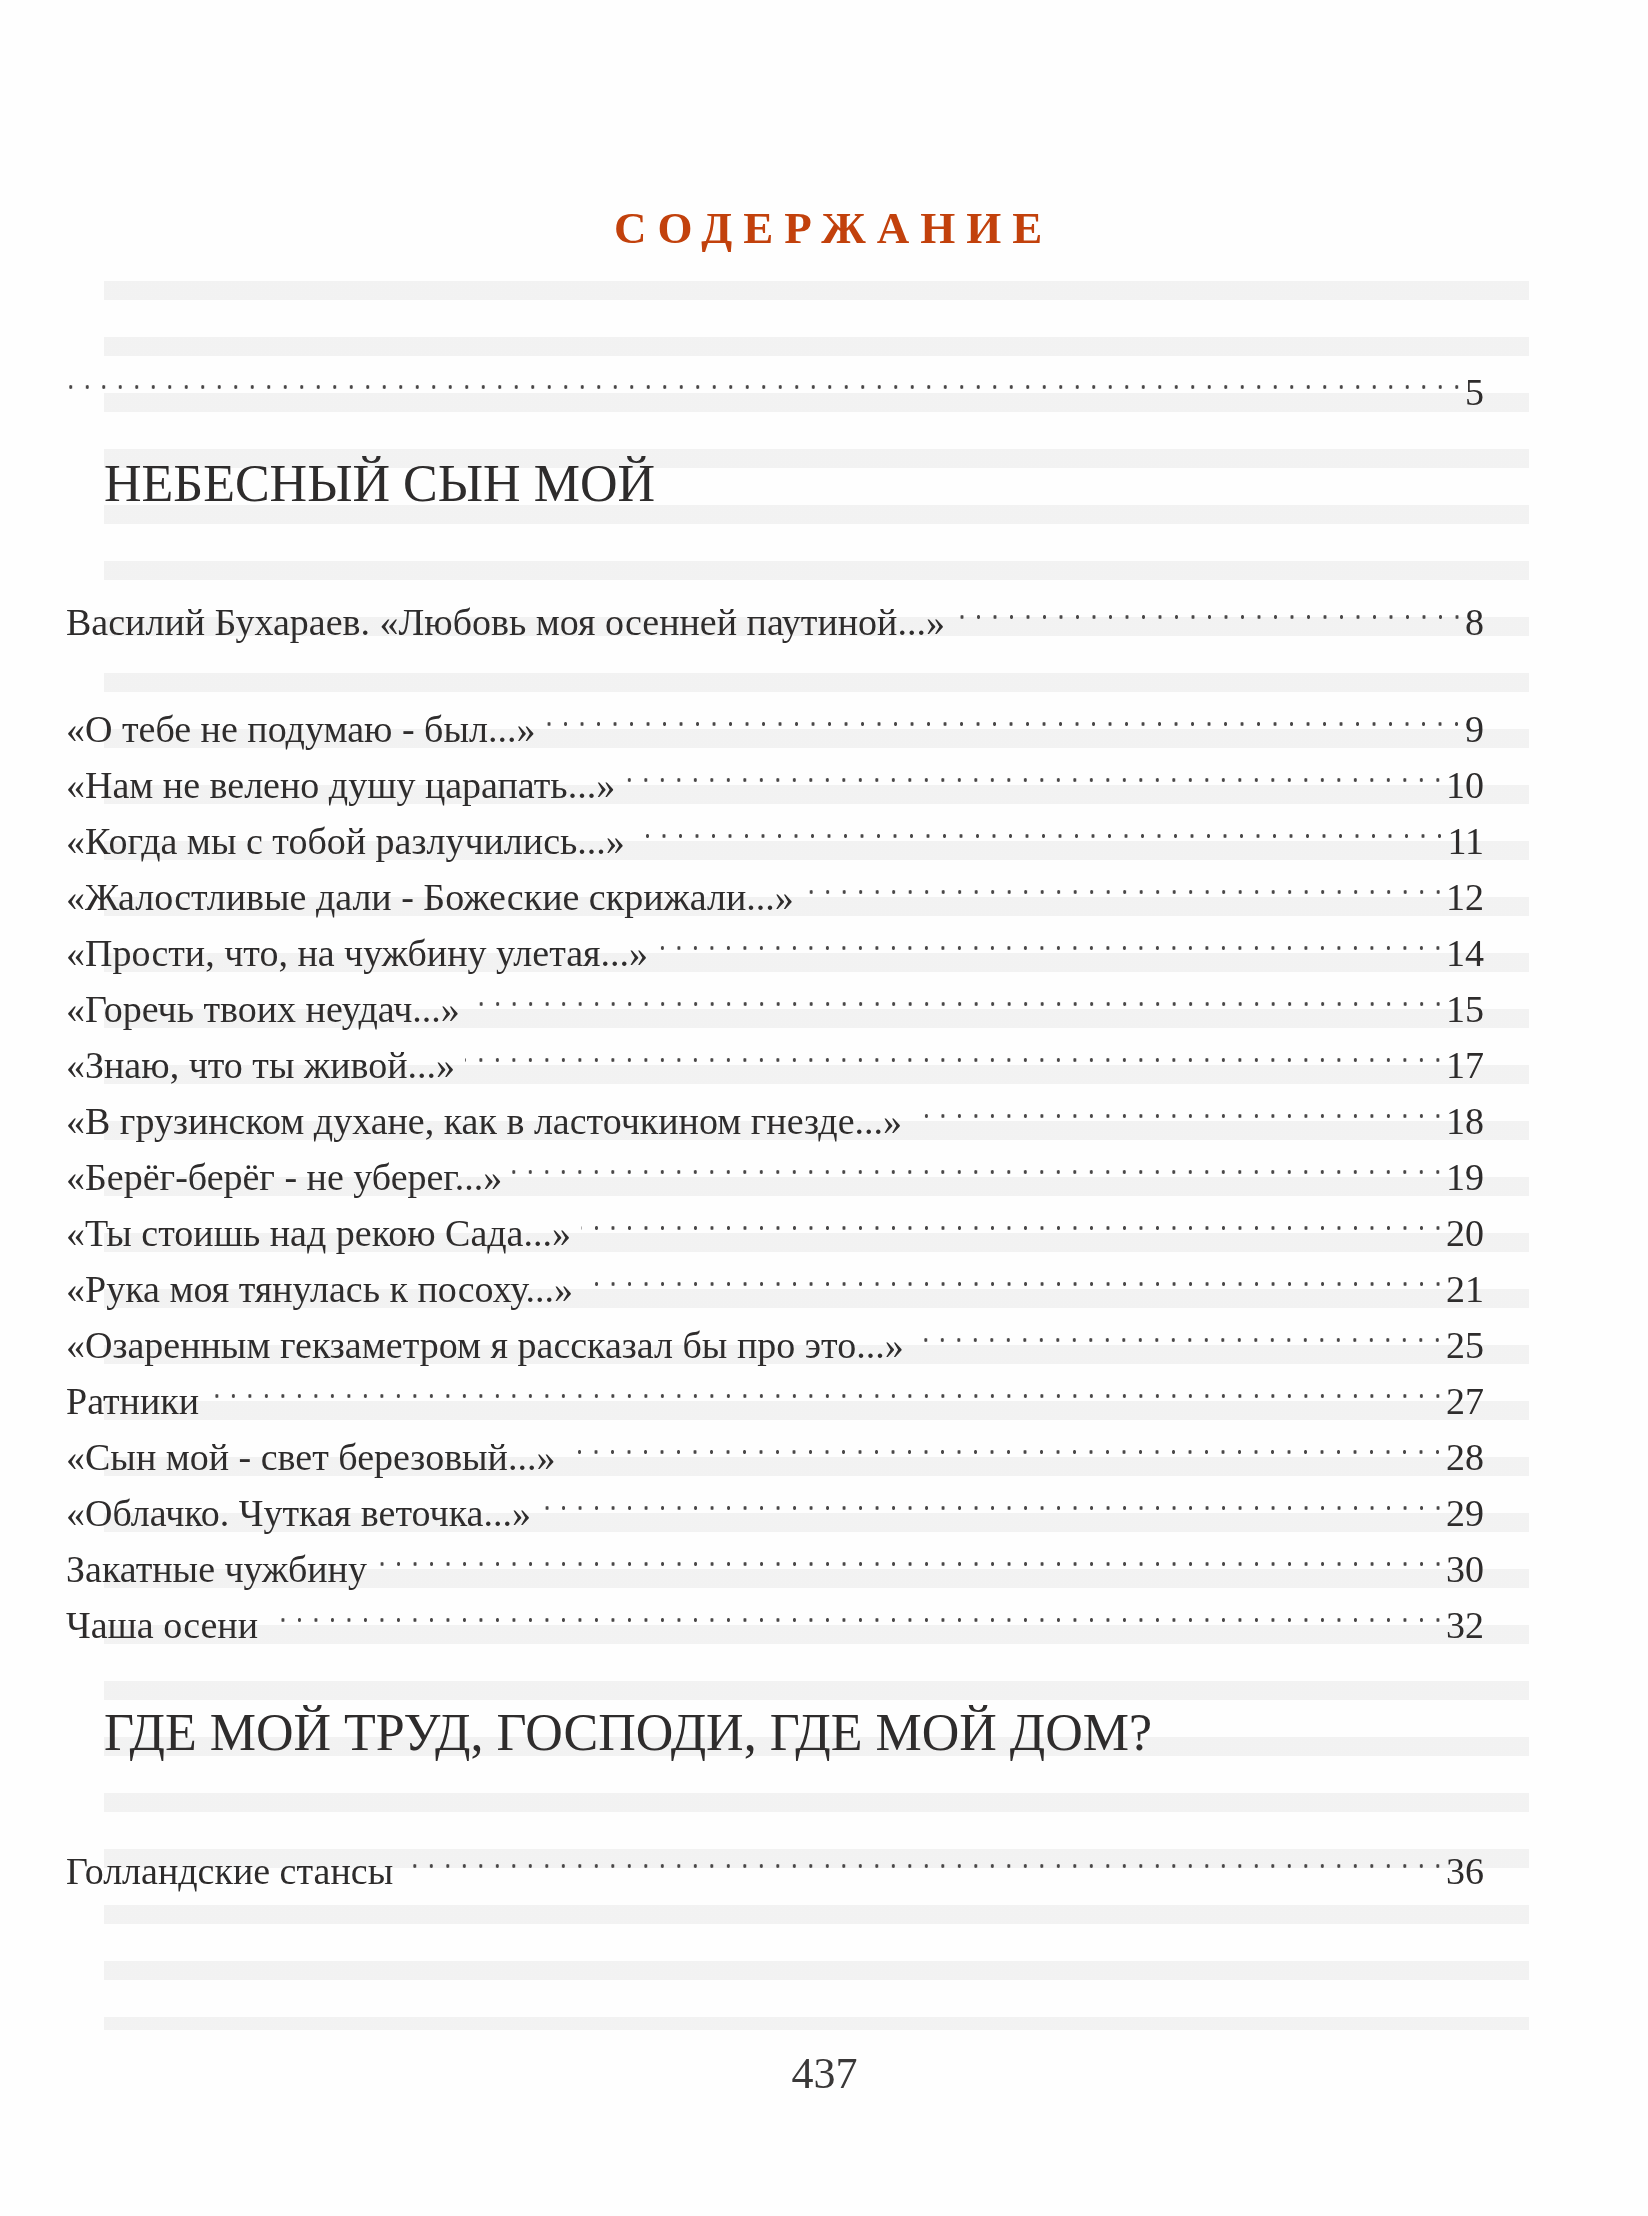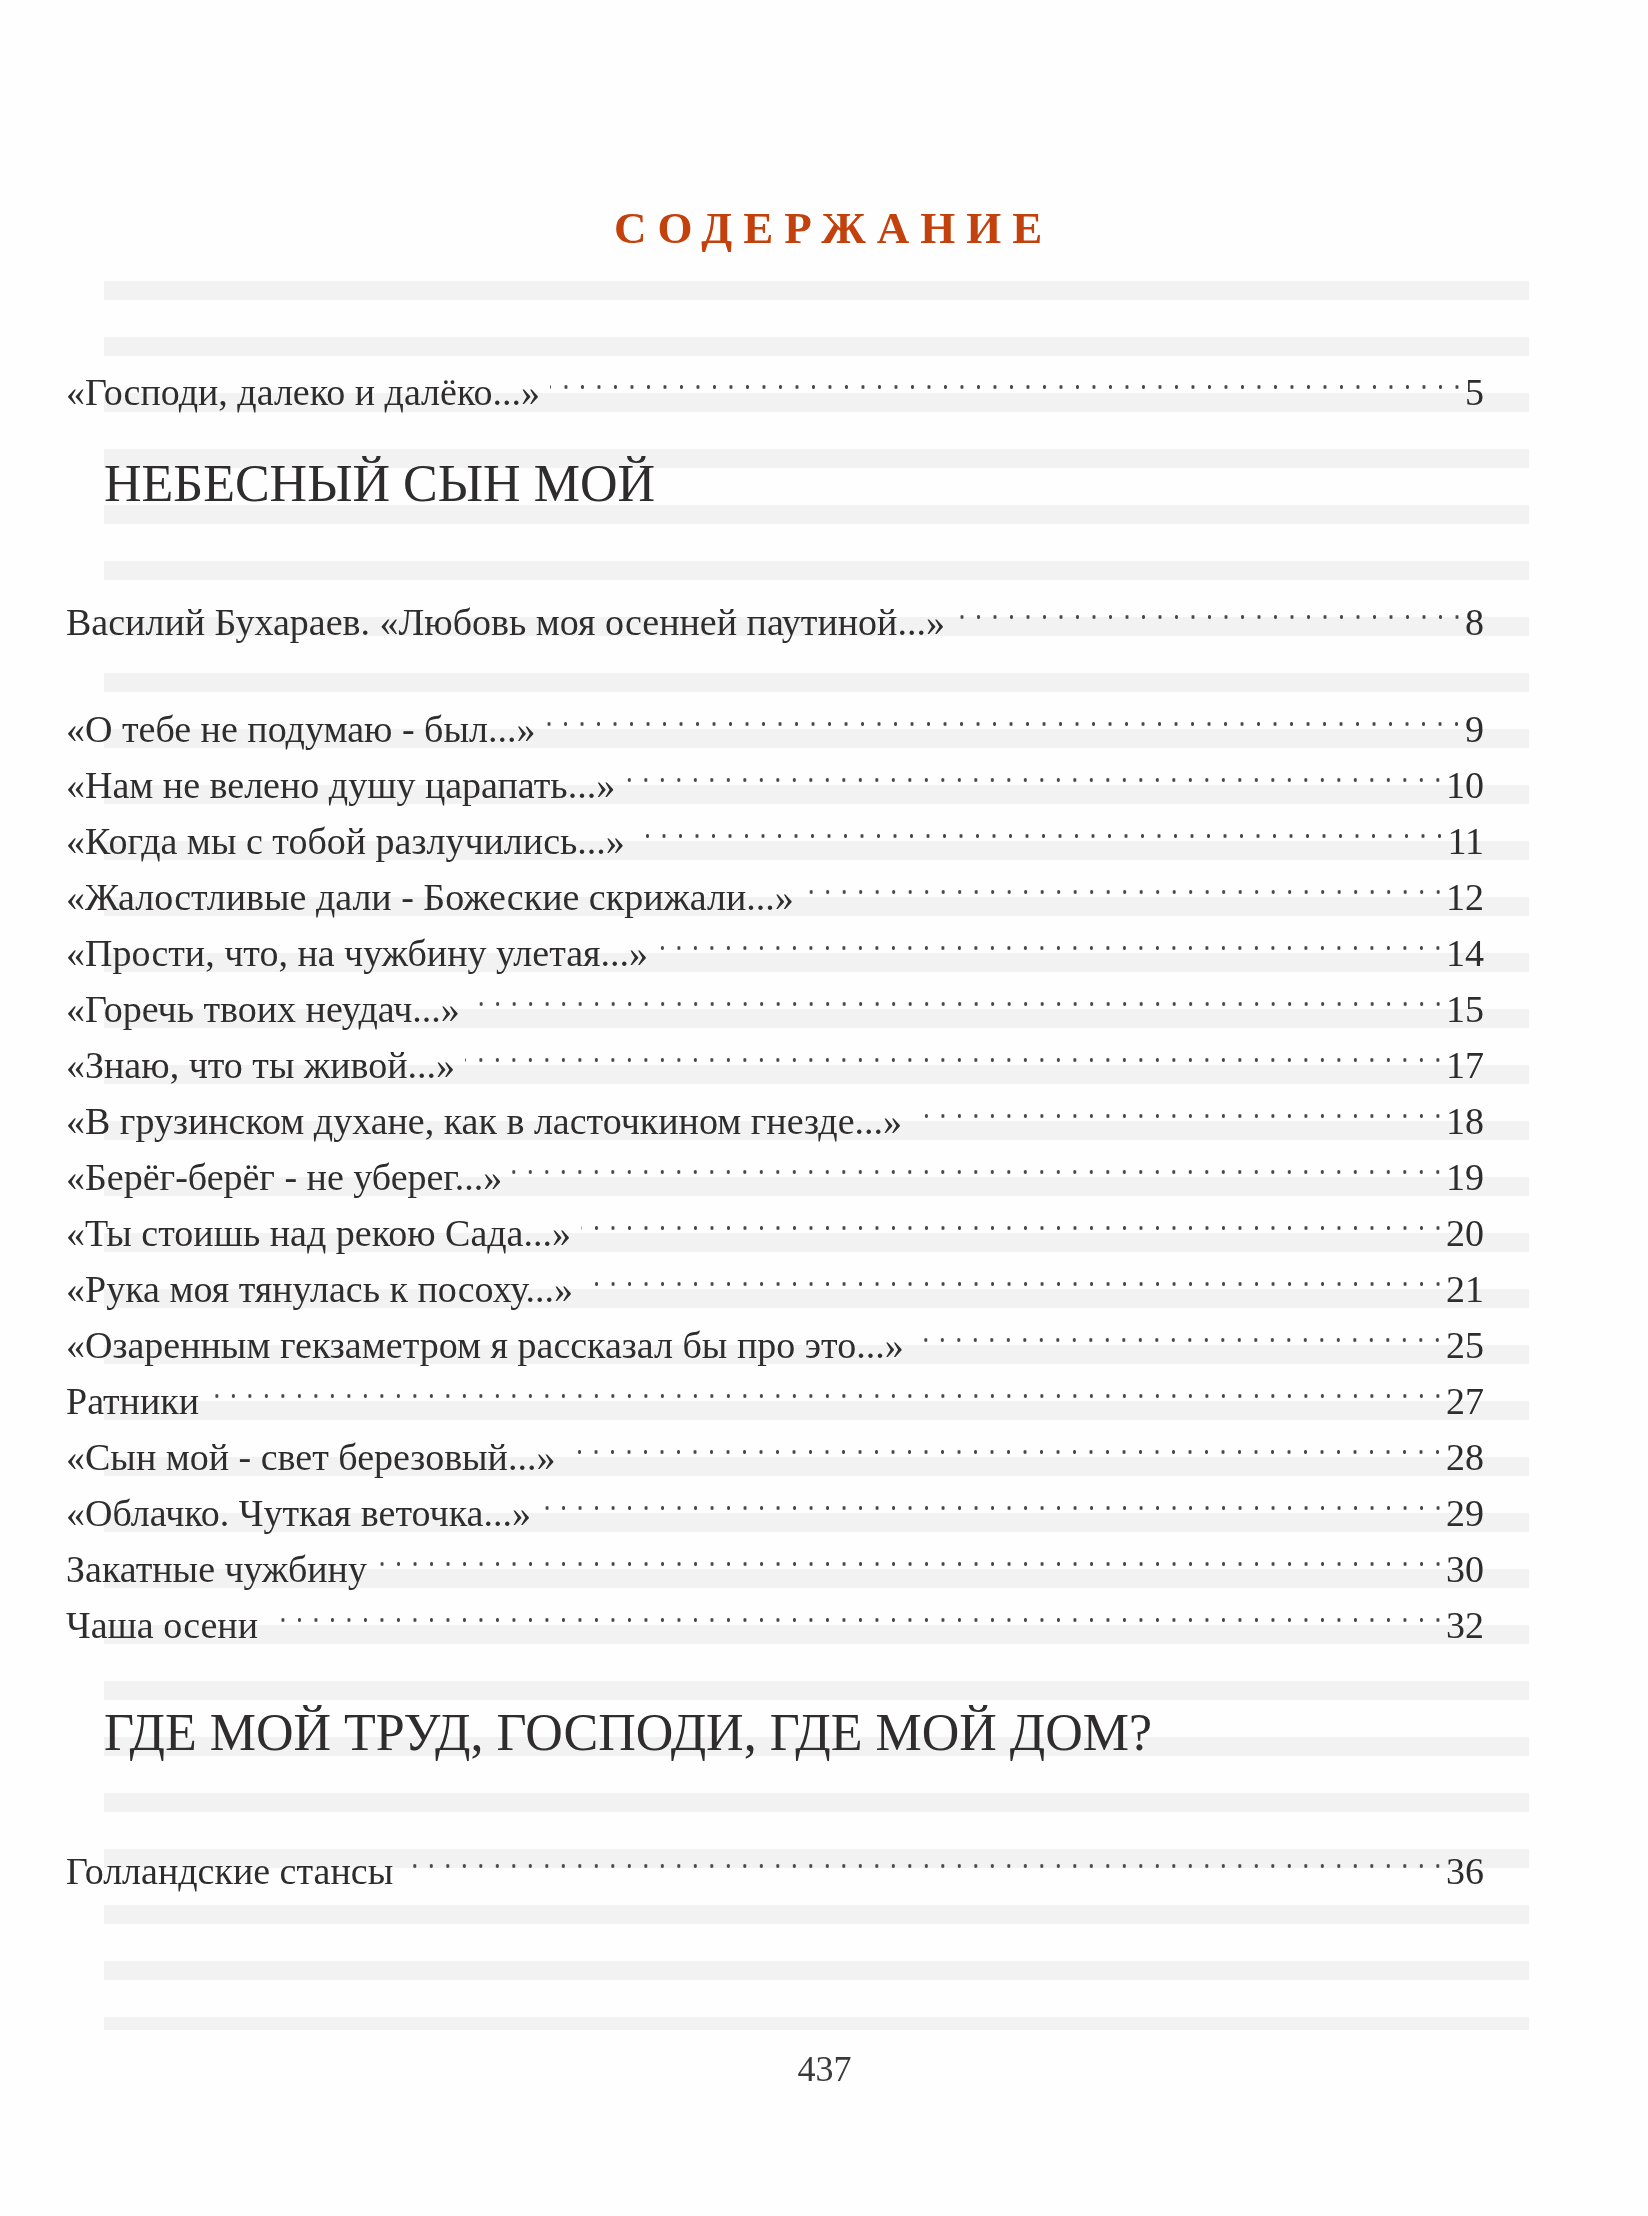--- a/index.html
+++ b/index.html
@@ -97,36 +97,35 @@
     letter-spacing: 0px;
     margin-left: 38px;
   }
   .gap-m { height: 51px; }
   .gap-l { height: 67px; }
   .folio {
     position: absolute;
     left: 0; width: 1649px;
     top: 2048px;
     text-align: center;
-    font-size: 36px;
+    font-size: 44px;
     color: #3a3838;
   }
 </style>
 </head>
 <body>
 
 <div class="page">
   <div class="bleed"></div>
 
   <div class="toc-title">СОДЕРЖАНИЕ</div>
 
   <div class="toc">
 
     <div class="row">
-      <span class="label">«Господи, далеко и далёко...»</span>
       <span class="leader"></span>
       <span class="pg">5</span>
     </div>
 
     <div class="gap-m"></div>
 
     <div class="section">НЕБЕСНЫЙ СЫН МОЙ</div>
 
     <div class="gap-l"></div>
 

